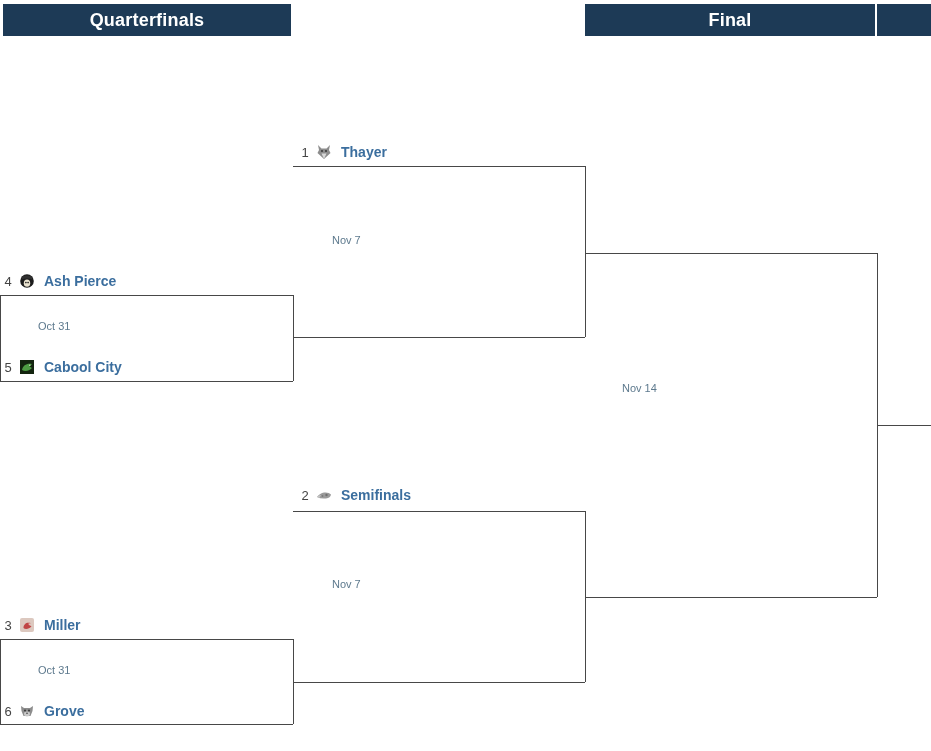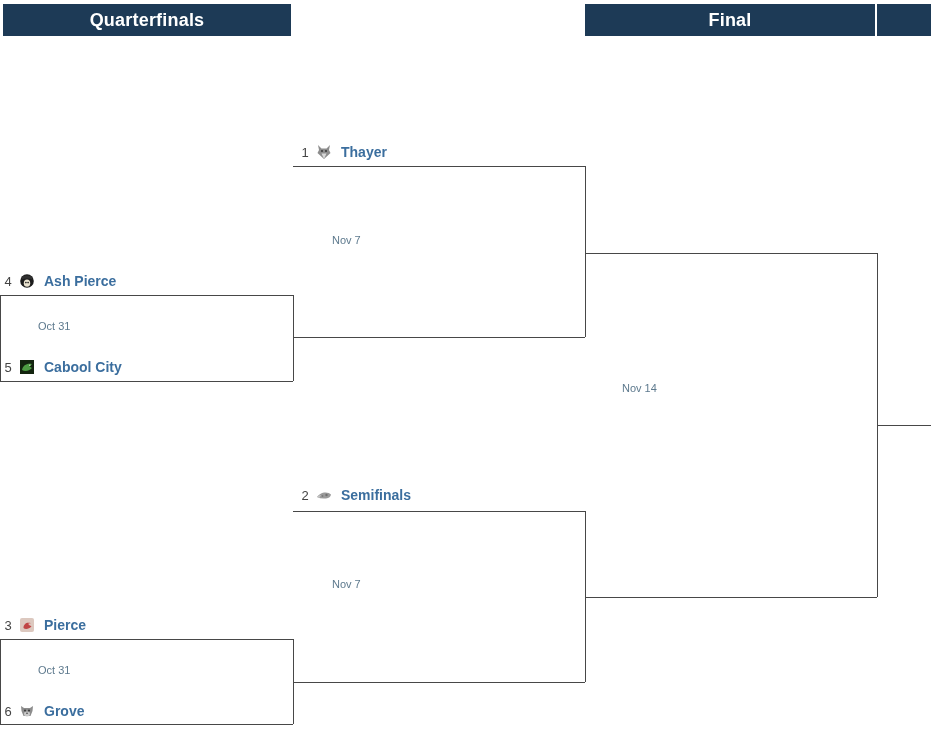--- a/index.html
+++ b/index.html
@@ -125,21 +125,21 @@
     <a class="team-name">Semifinals</a>
   </div>
 
   <div class="team-row" style="left:2px;top:614px;">
     <span class="seed">3</span>
     <svg class="team-icon" viewBox="0 0 16 16">
       <rect x="1" y="1" width="14" height="14" rx="2" fill="#dcc8bf"></rect>
       <path d="M4.5 11 C4.5 7 7.5 5 11.5 6 L10 8 L12.5 9.2 C10 12.5 6 12.3 4.5 11 Z" fill="#c04545"></path>
       <circle cx="10.2" cy="7" r="0.7" fill="#f3e9dd"></circle>
     </svg>
-    <a class="team-name">Pierce</a>
+    <a class="team-name">Miller</a>
   </div>
 
   <div class="team-row" style="left:2px;top:700px;">
     <span class="seed">6</span>
     <svg class="team-icon" viewBox="0 0 16 16">
       <path d="M2 3 L5 5 L11 5 L14 3 L13.5 8 L11.5 13 L4.5 13 L2.5 8 Z" fill="#8d8d8d"></path>
       <ellipse cx="8" cy="11" rx="3" ry="2.4" fill="#c9c9c9"></ellipse>
       <circle cx="6" cy="7.5" r="0.9" fill="#2e2e2e"></circle>
         <circle cx="10" cy="7.5" r="0.9" fill="#2e2e2e"></circle>
       <circle cx="8" cy="10.3" r="0.8" fill="#3a3a3a"></circle>

